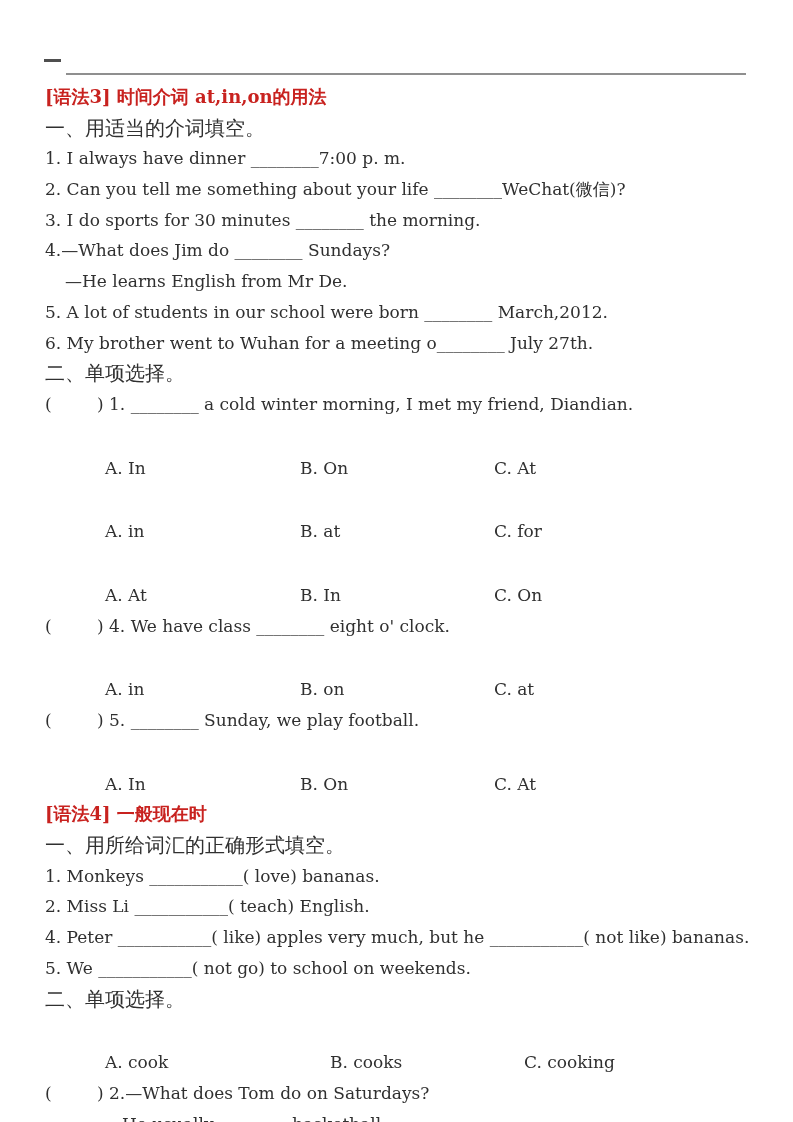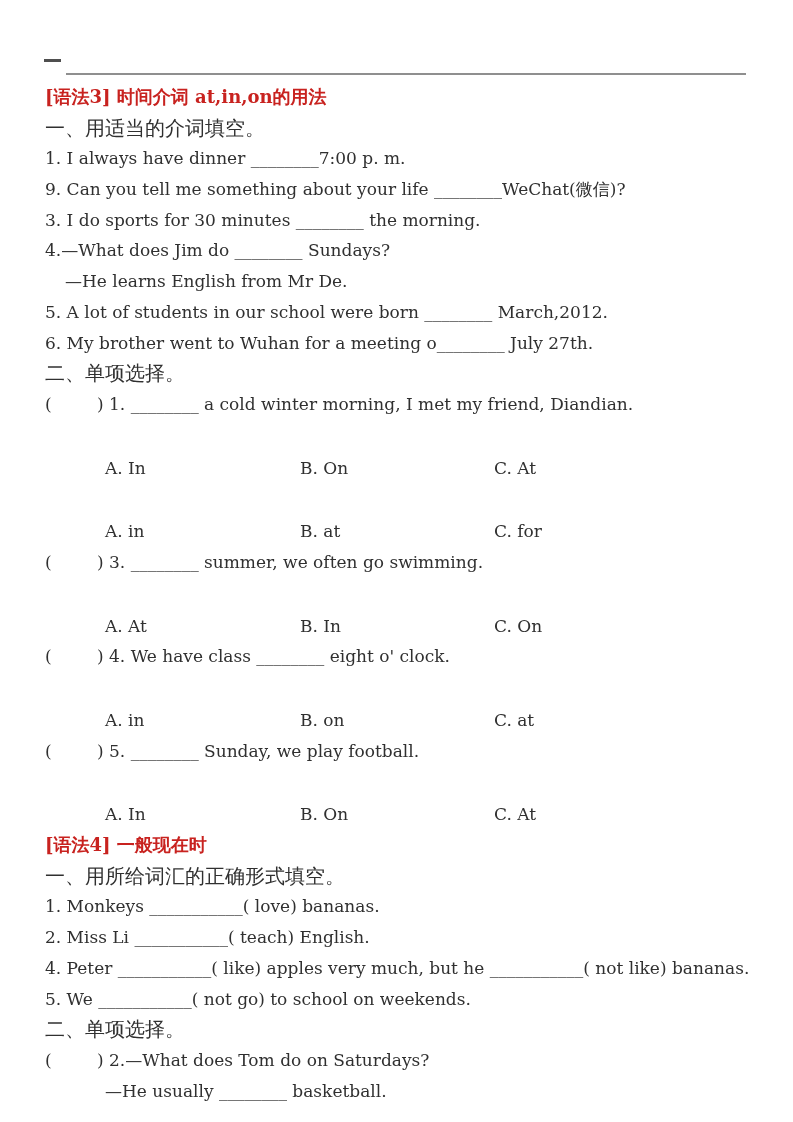--- a/index.html
+++ b/index.html
@@ -79,43 +79,40 @@
   <div class="top-dash"></div>
   <div class="top-rule"></div>
 
   <div class="content">
 
     <div class="g3">
       <div class="line heading">[语法3] 时间介词 at,in,on的用法</div>
       <div class="line part-title">一、用适当的介词填空。</div>
 
       <div class="line">1. I always have dinner ________7:00 p. m.</div>
-      <div class="line">9. Can you tell me something about your life ________WeChat(微信)?</div>
+      <div class="line">2. Can you tell me something about your life ________WeChat(微信)?</div>
       <div class="line">3. I do sports for 30 minutes ________ the morning.</div>
       <div class="line">4.—What does Jim do ________ Sundays?</div>
       <div class="line indent-sm">—He learns English from Mr De.</div>
       <div class="line">5. A lot of students in our school were born ________ March,2012.</div>
       <div class="line">6. My brother went to Wuhan for a meeting o________ July 27th.</div>
 
       <div class="line part-title">二、单项选择。</div>
 
       <div class="line">
         <span class="paren-open">(</span><span>) 1. ________ a cold winter morning, I met my friend, Diandian.</span>
       </div>
       <div class="line opts">
         <span class="opt-a">A. In</span><span class="opt-b">B. On</span><span class="opt-c">C. At</span>
       </div>
 
       <div class="line opts">
         <span class="opt-a">A. in</span><span class="opt-b">B. at</span><span class="opt-c">C. for</span>
       </div>
 
-      <div class="line">
-        <span class="paren-open">(</span><span>) 3. ________ summer, we often go swimming.</span>
-      </div>
       <div class="line opts">
         <span class="opt-a">A. At</span><span class="opt-b">B. In</span><span class="opt-c">C. On</span>
       </div>
 
       <div class="line">
         <span class="paren-open">(</span><span>) 4. We have class ________ eight o' clock.</span>
       </div>
       <div class="line opts">
         <span class="opt-a">A. in</span><span class="opt-b">B. on</span><span class="opt-c">C. at</span>
       </div>
@@ -132,20 +129,23 @@
       <div class="line heading">[语法4] 一般现在时</div>
       <div class="line part-title">一、用所给词汇的正确形式填空。</div>
 
       <div class="line">1. Monkeys ___________( love) bananas.</div>
       <div class="line">2. Miss Li ___________( teach) English.</div>
       <div class="line">4. Peter ___________( like) apples very much, but he ___________( not like) bananas.</div>
       <div class="line">5. We ___________( not go) to school on weekends.</div>
 
       <div class="line part-title">二、单项选择。</div>
 
+      <div class="line opts">
+        <span class="opt-a">A. cook</span><span class="opt-b">B. cooks</span><span class="opt-c">C. cooking</span>
+      </div>
 
       <div class="line">
         <span class="paren-open">(</span><span>) 2.—What does Tom do on Saturdays?</span>
       </div>
       <div class="line indent-lg">—He usually ________ basketball.</div>
     </div>
 
   </div>
 </div>
 

